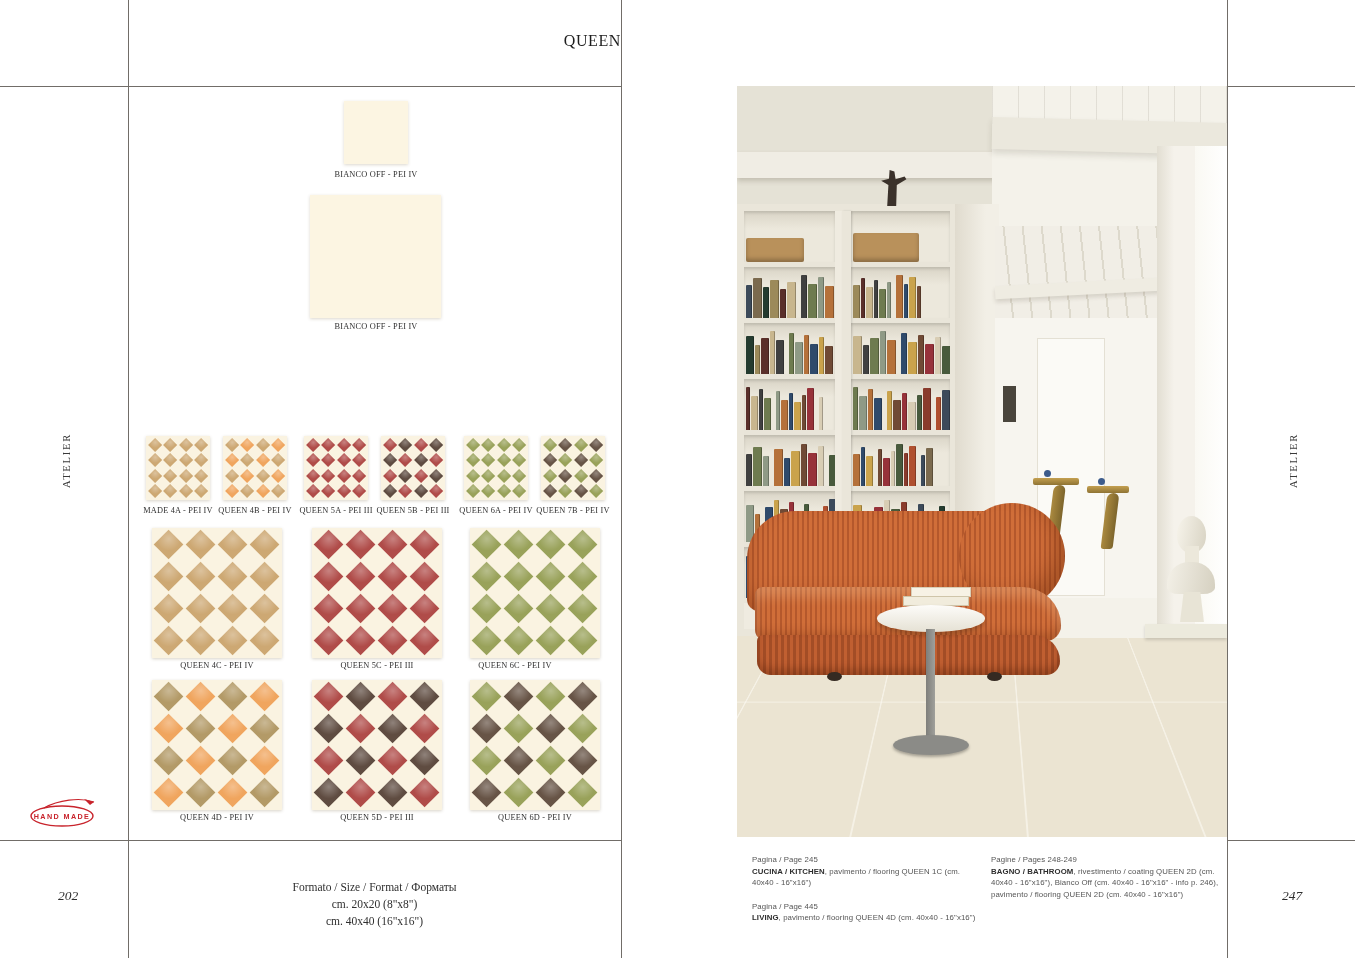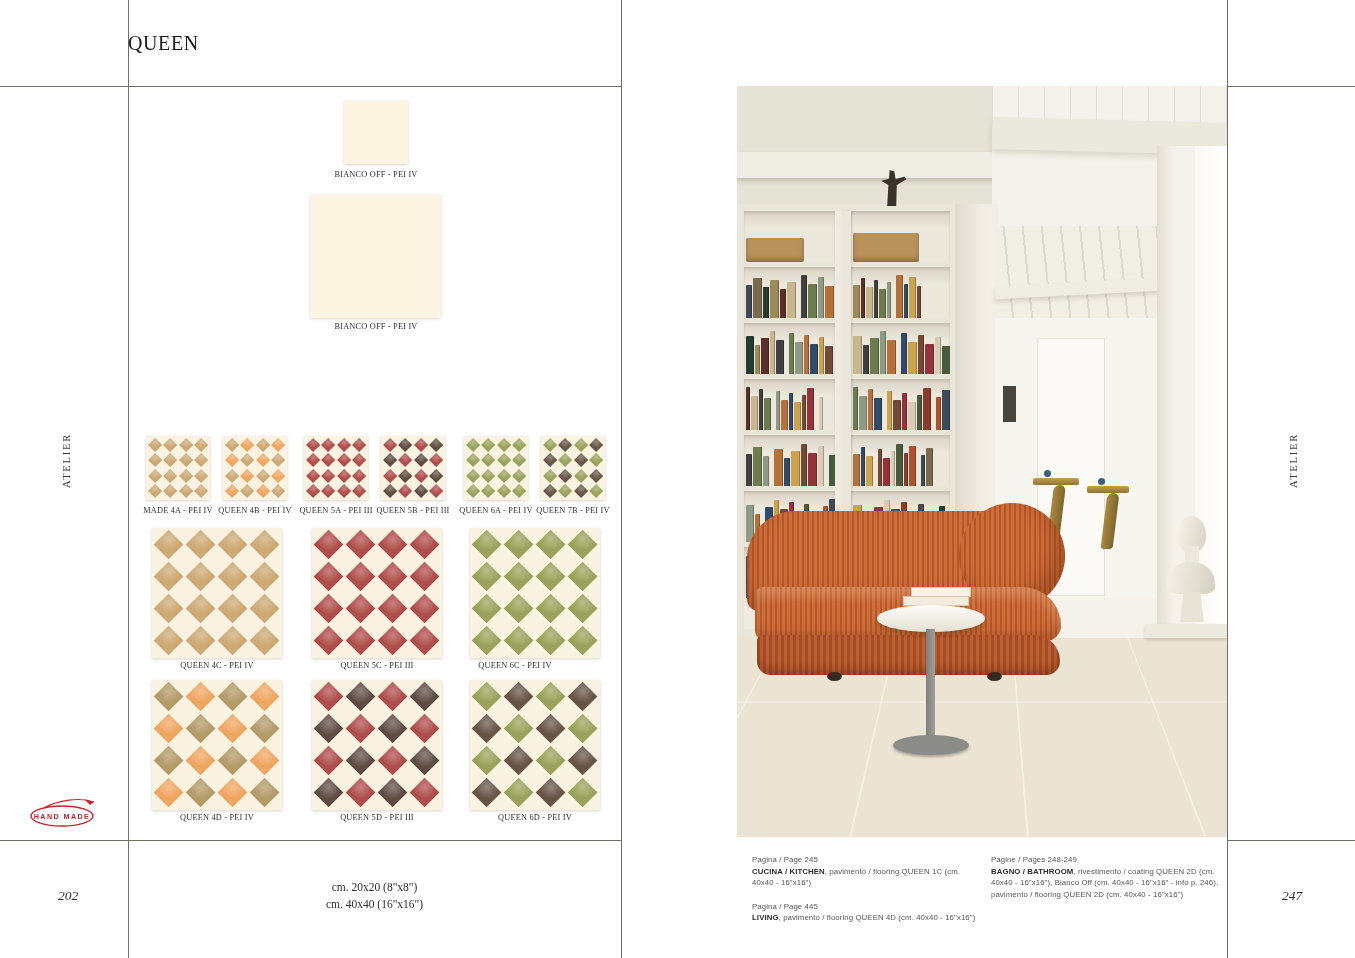--- a/index.html
+++ b/index.html
@@ -2,22 +2,22 @@
 <html><head>
 <meta charset="utf-8">
 <style>
   html,body{margin:0;padding:0;background:#ffffff;}
   .spread{position:relative;width:1355px;height:958px;background:#ffffff;overflow:hidden;
           font-family:"Liberation Serif",serif;color:#2b2b2b;}
   .vline{position:absolute;top:0;width:1px;height:958px;background:#716d68;}
   .hline{position:absolute;height:1px;background:#716d68;}
 
   
-  .title{position:absolute;left:128px;top:32px;width:493px;text-align:left;
-         font-size:20px;letter-spacing:.6px;color:#1d1d1d;}
+  .title{position:absolute;left:128px;top:32px;width:493px;text-align:right;
+         font-size:16px;letter-spacing:.6px;color:#1d1d1d;}
   .atelier{position:absolute;width:80px;text-align:center;font-size:10.5px;letter-spacing:1.8px;
            color:#3a3a3a;transform:rotate(-90deg);}
   .pagenum{position:absolute;font-style:italic;font-size:13.5px;color:#2e2e2e;text-align:center;}
 
   .swatch{position:absolute;background:#fcf5e2;box-shadow:0 1px 3px rgba(120,100,60,.25);}
   .swatch-label,.tile-label{position:absolute;font-size:8.3px;letter-spacing:.2px;color:#2f2f2f;
            text-align:center;white-space:nowrap;}
 
   
   .tile{position:absolute;background:#faf3e1;box-shadow:0 1px 3px rgba(120,100,60,.28);
@@ -766,20 +766,21 @@
       </div>
       <div class="dcell">
         <div class="diamond" style="background-color: rgb(153, 162, 90);"></div>
       </div>
     </div>
   <div class="tile-label" style="left:152px;top:813px;width:130px">QUEEN 4D - PEI IV</div>
   <div class="tile-label" style="left:312px;top:813px;width:130px">QUEEN 5D - PEI III</div>
   <div class="tile-label" style="left:470px;top:813px;width:130px">QUEEN 6D - PEI IV</div>
 
   <div class="formats">
+    <div>Formato / Size / Format / Форматы</div>
     <div>cm. 20x20 (8"x8")</div>
     <div>cm. 40x40 (16"x16")</div>
   </div>
 
   <div class="photo">
     <div class="ph-ceiling"></div>
     <div class="ph-beam1"></div>
     <div class="ph-rightwall"></div>
     <div class="ph-beam2"></div>
 

